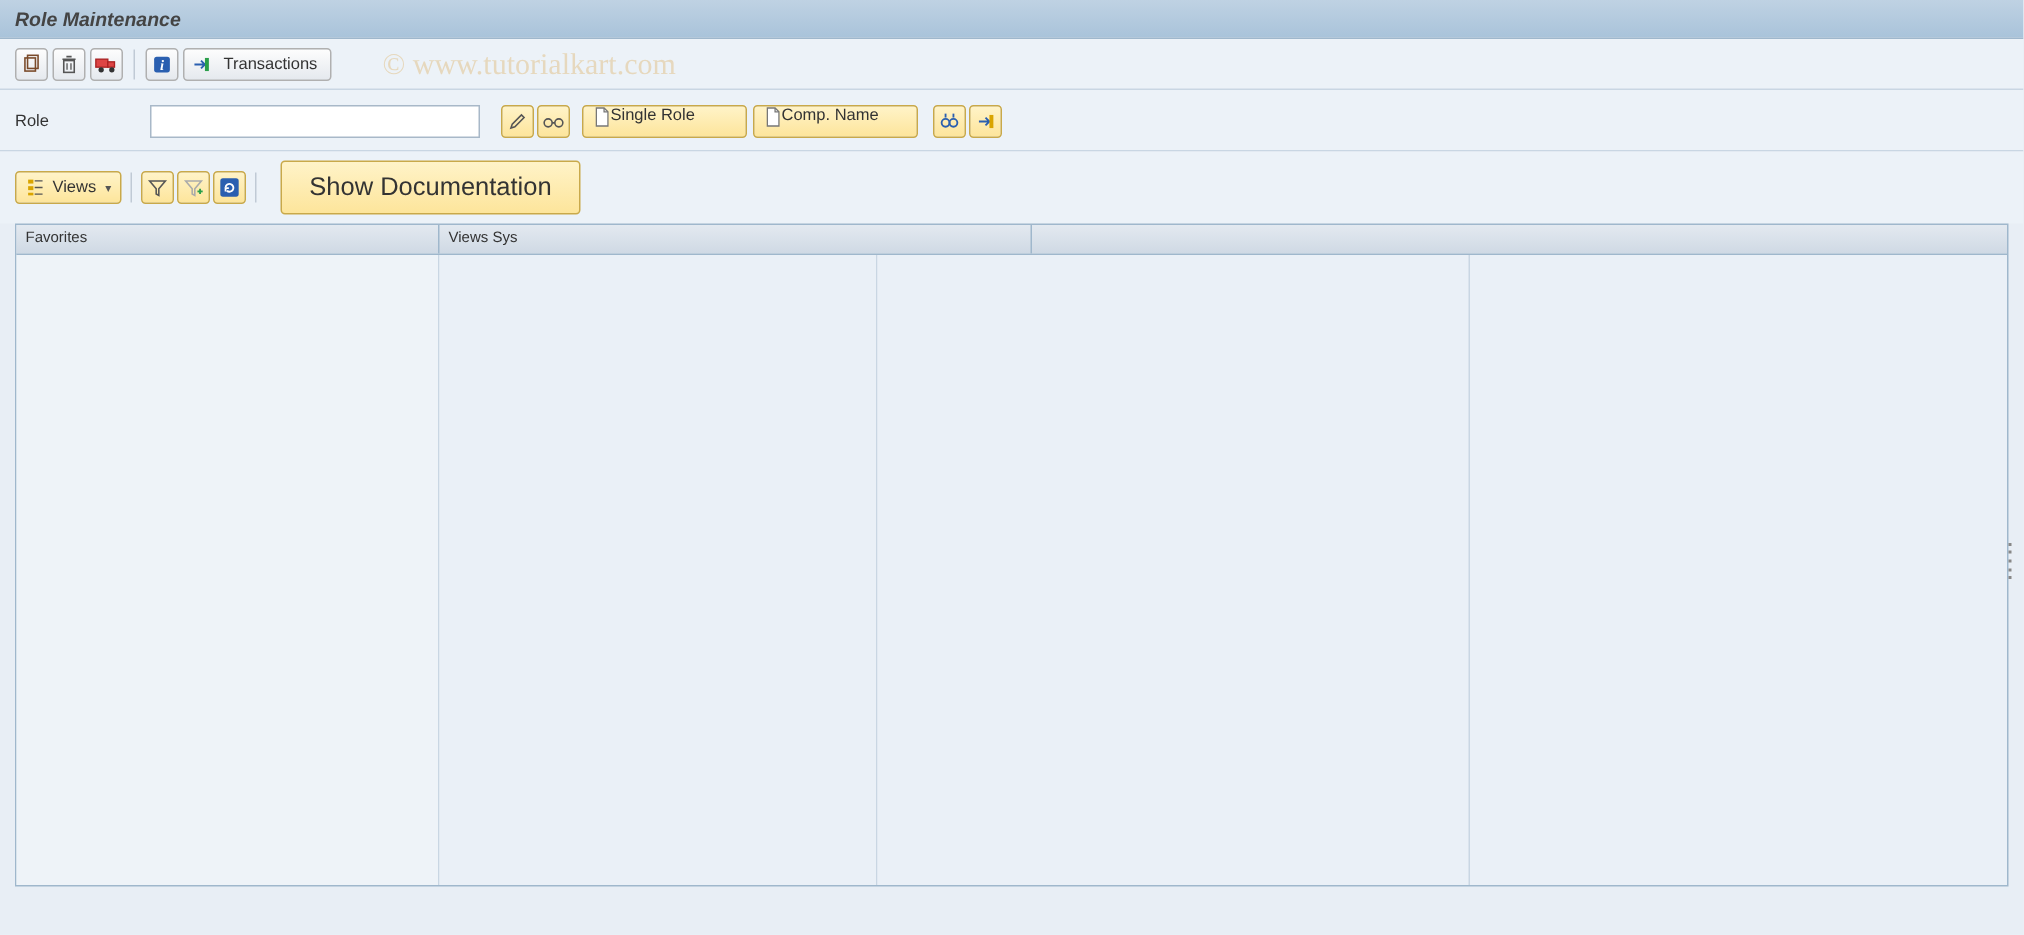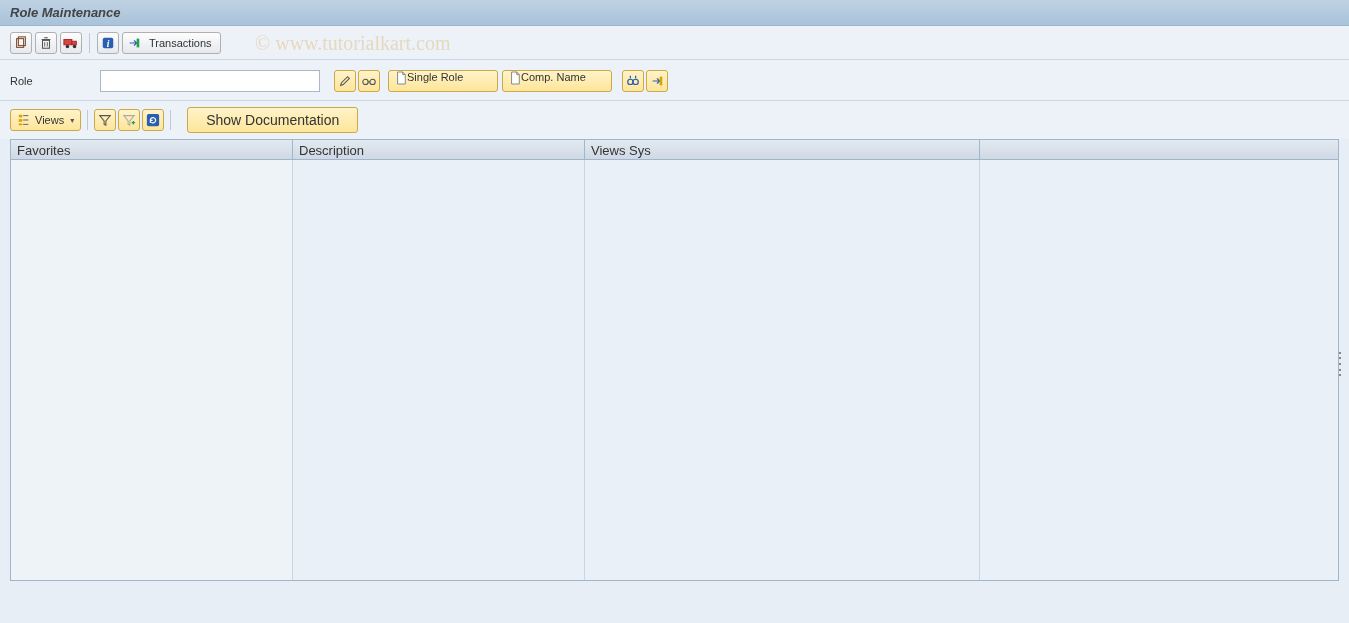--- a/index.html
+++ b/index.html
@@ -144,48 +144,48 @@
   border-radius: 3px;
   display: inline-flex;
   align-items: center;
   padding: 0 6px;
   gap: 4px;
   cursor: pointer;
   font-size: 11px;
 }
 .views-btn .caret { font-size: 8px; margin-left: 2px; color: #555; }
 .show-doc-btn {
-  height: 26px;
+  height: 36px;
   border: 1px solid #c9a94a;
   background: linear-gradient(to bottom, #fff3c8, #fde59b);
   border-radius: 3px;
   padding: 0 18px;
   cursor: pointer;
-  font-size: 14px;
+  font-size: 17px;
   display: inline-flex;
   align-items: center;
   margin-left: 10px;
 }
 .grid-wrap {
   border: 1px solid #9fb7cc;
   background: #eaf0f7;
   margin: 0 10px 10px 10px;
   height: 442px;
   position: relative;
 }
 .grid-header {
   display: flex;
   background: linear-gradient(to bottom, #e3e9f0, #cfd9e4);
   border-bottom: 1px solid #9fb7cc;
   height: 20px;
 }
 .grid-col {
   border-right: 1px solid #9fb7cc;
   padding: 3px 6px;
-  font-size: 13px;
+  font-size: 10px;
   color: #333;
   overflow: hidden;
   white-space: nowrap;
 }
 .grid-col.fav { width: 282px; }
 .grid-col.desc { width: 292px; }
 .grid-col.sys { width: 395px; }
 .grid-col.last { flex: 1; border-right: none; }
 .grid-body {
   display: flex;
@@ -345,21 +345,20 @@
   </div>
   <div class="sep"></div>
   <div class="show-doc-btn">
     <span>Show Documentation</span>
   </div>
 </div>
 
 <div class="grid-wrap">
   <div class="grid-header">
     <div class="grid-col fav">Favorites</div>
-    <div class="grid-col desc">Description</div>
     <div class="grid-col sys">Views Sys</div>
     <div class="grid-col last"></div>
   </div>
   <div class="grid-body">
     <div class="fav"></div>
     <div class="desc"></div>
     <div class="sys"></div>
     <div class="last"></div>
   </div>
   <div class="drag-handle">

